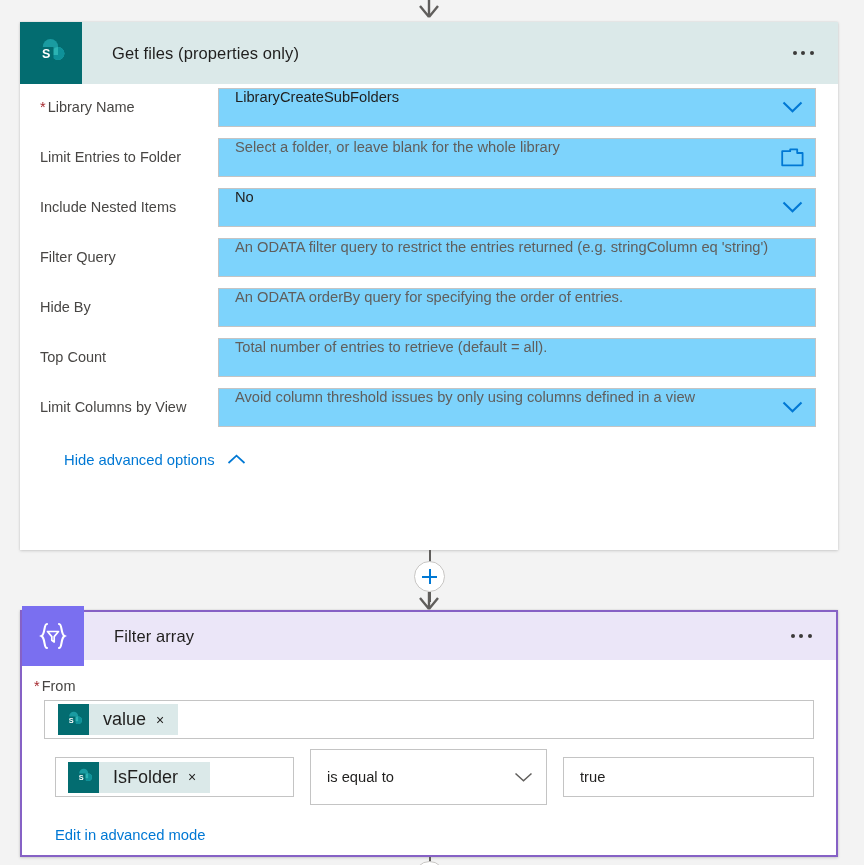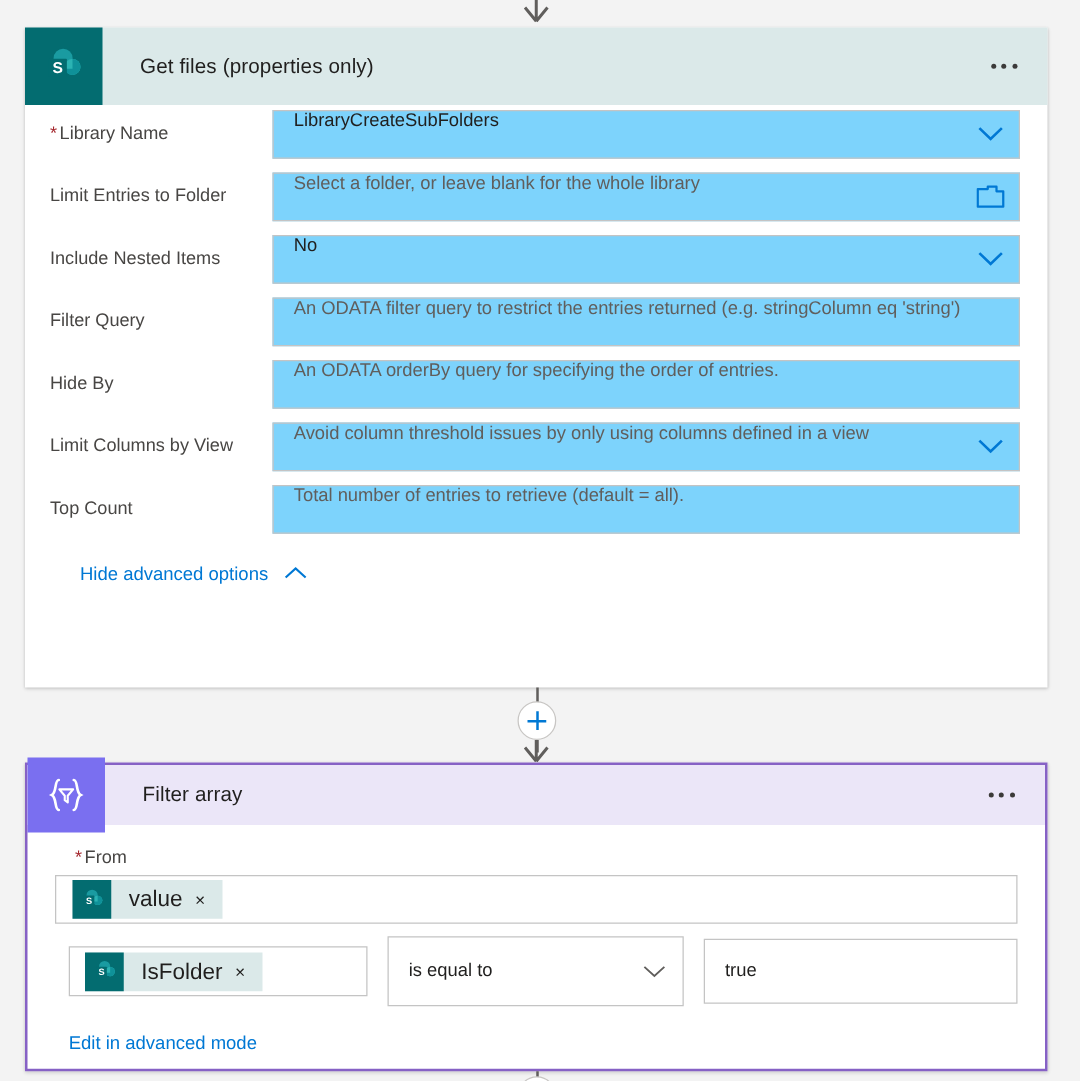--- a/index.html
+++ b/index.html
@@ -219,21 +219,21 @@
     height: 247px;
     border: 2px solid #8661c5;
     background: #ffffff;
   }
   #filter-array-card .card-header { background: #ebe6f8; height: 48px; }
   #filter-array-card .card-icon { background: #7a6ff0; height: 60px; }
 
   .sub-label {
     font-size: 14.5px;
     color: #484644;
-    padding: 18px 0 6px 38px;
+    padding: 18px 0 6px 12px;
   }
 
   .token-field {
     margin: 0 22px 0 22px;
     height: 39px;
     border: 1px solid #c4c4c4;
     background: #fff;
     display: flex;
     align-items: center;
     padding-left: 13px;
@@ -289,21 +289,21 @@
     width: 237px;
     flex: 0 0 237px;
     height: 56px;
     border: 1px solid #c4c4c4;
     background: #fff;
     display: flex;
     align-items: center;
   }
   .cond-value {
     flex: 1 1 auto;
-    height: 52px;
+    height: 40px;
     border: 1px solid #c4c4c4;
     background: #fff;
     display: flex;
     align-items: center;
   }
 
   .edit-adv-link {
     margin: 22px 12px 0 33px;
     font-size: 14.8px;
     color: #0078d4;
@@ -390,35 +390,35 @@
       </div>
 
       <div class="form-row">
         <div class="form-label">Hide By</div>
         <div class="field">
           <div class="field-text placeholder">An ODATA orderBy query for specifying the order of entries.</div>
         </div>
       </div>
 
       <div class="form-row">
+        <div class="form-label">Top Count</div>
+        <div class="field">
+          <div class="field-text placeholder">Total number of entries to retrieve (default = all).</div>
+        </div>
+      </div>
+
+      <div class="form-row">
         <div class="form-label">Limit Columns by View</div>
         <div class="field">
           <div class="field-text placeholder">Avoid column threshold issues by only using columns defined in a view</div>
           <div class="chevron">
             <svg width="21" height="12" viewBox="0 0 21 12">
                 <path d="M1.5 1.5 L10.5 10.2 L19.5 1.5" stroke="#0078d4" stroke-width="2.1" fill="none"></path>
               </svg>
           </div>
-        </div>
-      </div>
-
-      <div class="form-row">
-        <div class="form-label">Top Count</div>
-        <div class="field">
-          <div class="field-text placeholder">Total number of entries to retrieve (default = all).</div>
         </div>
       </div>
 
       <div class="advanced-link">
         <span>Hide advanced options</span>
         <span>
           <svg width="19" height="11" viewBox="0 0 19 11">
               <path d="M1.5 9 L9.5 1.7 L17.5 9" stroke="#0078d4" stroke-width="1.7" fill="none"></path>
             </svg>
         </span>

